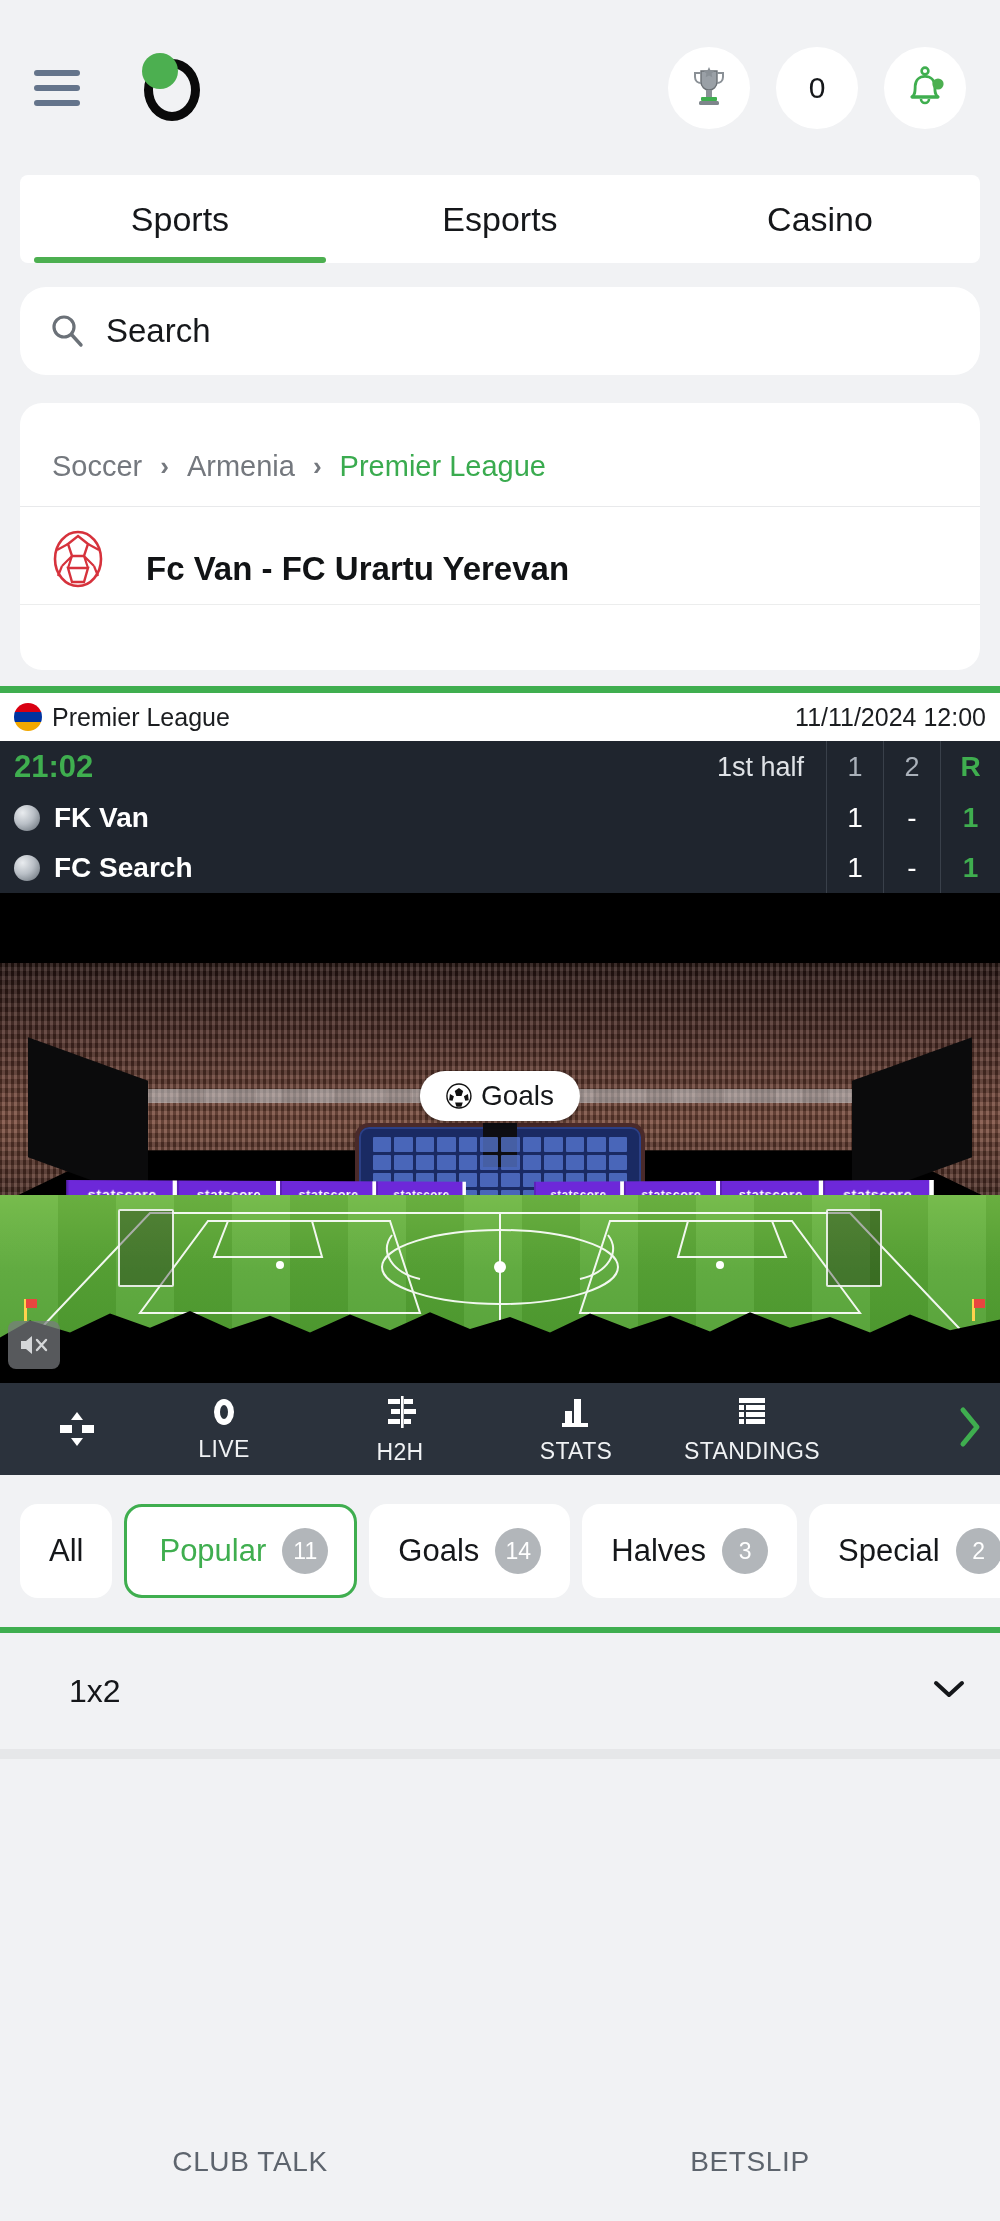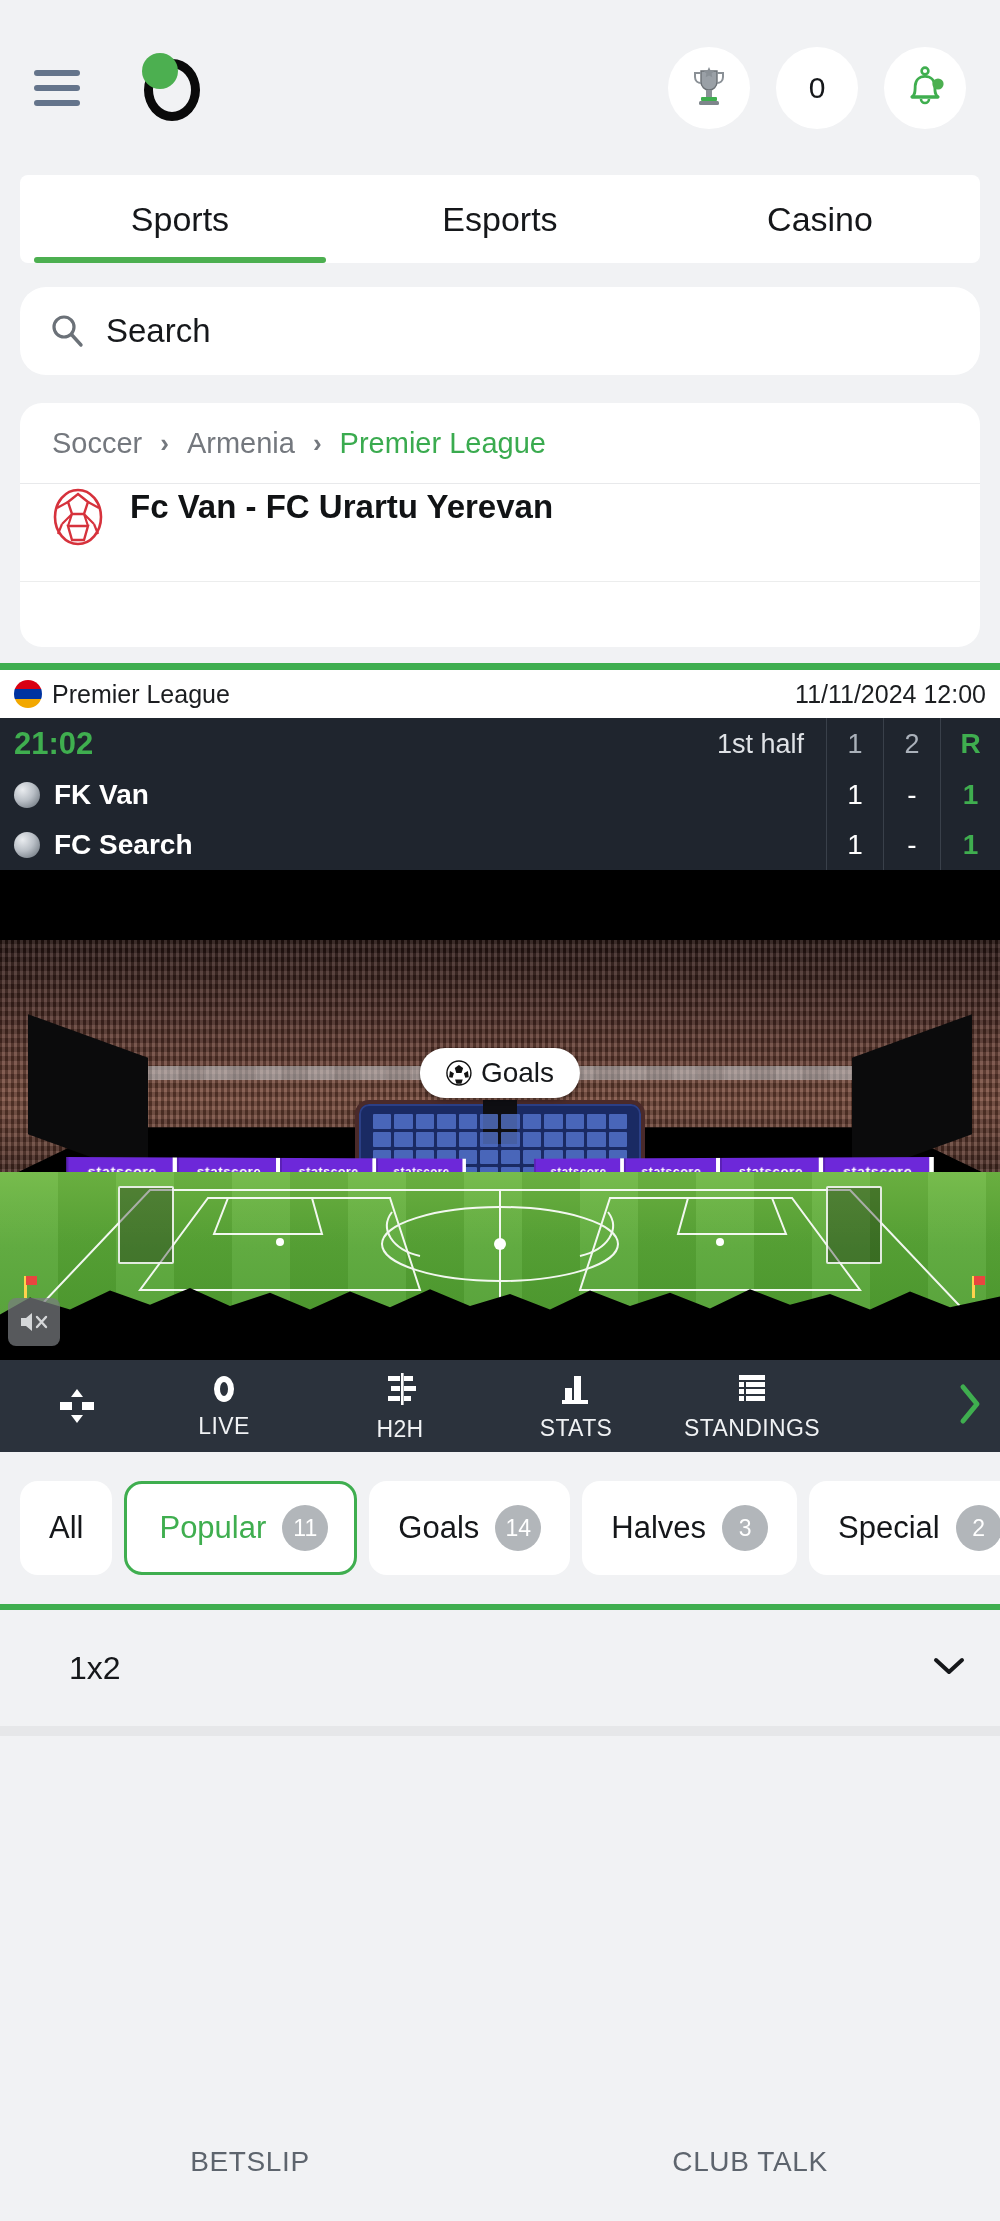--- a/index.html
+++ b/index.html
@@ -53,27 +53,27 @@
   .search-wrap { margin: 24px 20px 0; }
   .search {
     height: 88px; background: #fff; border-radius: 26px;
     display: flex; align-items: center; padding: 0 28px; gap: 20px; cursor: text;
   }
   .search-text { font-size: 33px; color: #16181b; }
 
   
   .crumb-card { margin: 28px 20px 0; background: #fff; border-radius: 22px 22px 0 0;
                 overflow: hidden; }
-  .crumbs { height: 80px; display: flex; align-items: center; padding: 4px 32px; gap: 18px; }
+  .crumbs { height: 80px; display: flex; align-items: center; padding: 4px 32px; gap: 18px; margin-top: 23px; }
   .crumb { font-size: 29px; color: #74787e; cursor: pointer; white-space: nowrap; }
   .crumb.last { color: #3aab4f; }
   .crumb-sep { color: #74787e; font-size: 26px; font-weight: bold; }
 
   .title-row { border-top: 1px solid #e8e9eb; height: 98px; display: flex;
-               align-items: flex-start; padding: 4px 32px; gap: 26px; background: #fff; }
+               align-items: flex-end; padding: 16px 32px; gap: 42px; background: #fff; }
   .title-text { font-size: 33px; font-weight: bold; color: #111315; white-space: nowrap; }
 
   .crumb-tail { margin: 0 20px; height: 66px; background: #fff;
                 border-radius: 0 0 22px 22px; border-top: 1px solid #eceded; }
 
   
   .score-widget { margin-top: 16px; width: 1000px; }
   .score-topline { height: 7px; background: #3fae4f; }
   .score-header { height: 48px; background: #fff; display: flex; align-items: center;
                   padding: 0 14px; }
@@ -581,20 +581,20 @@
     <span class="market-chev">
       <svg width="34" height="22" viewBox="0 0 34 22">
         <path d="M4 5 L17 17 L30 5" fill="none" stroke="#15171a" stroke-width="4" stroke-linecap="round" stroke-linejoin="round"></path>
       </svg>
     </span>
   </div>
   <div class="market-divider"></div>
 
   <div class="footer">
     <div class="fitem">
+      <span>CLUB TALK</span>
+    </div>
+    <div class="fitem">
       <span>BETSLIP</span>
     </div>
-    <div class="fitem">
-      <span>CLUB TALK</span>
-    </div>
   </div>
 
 </div>
 
 </body></html>

